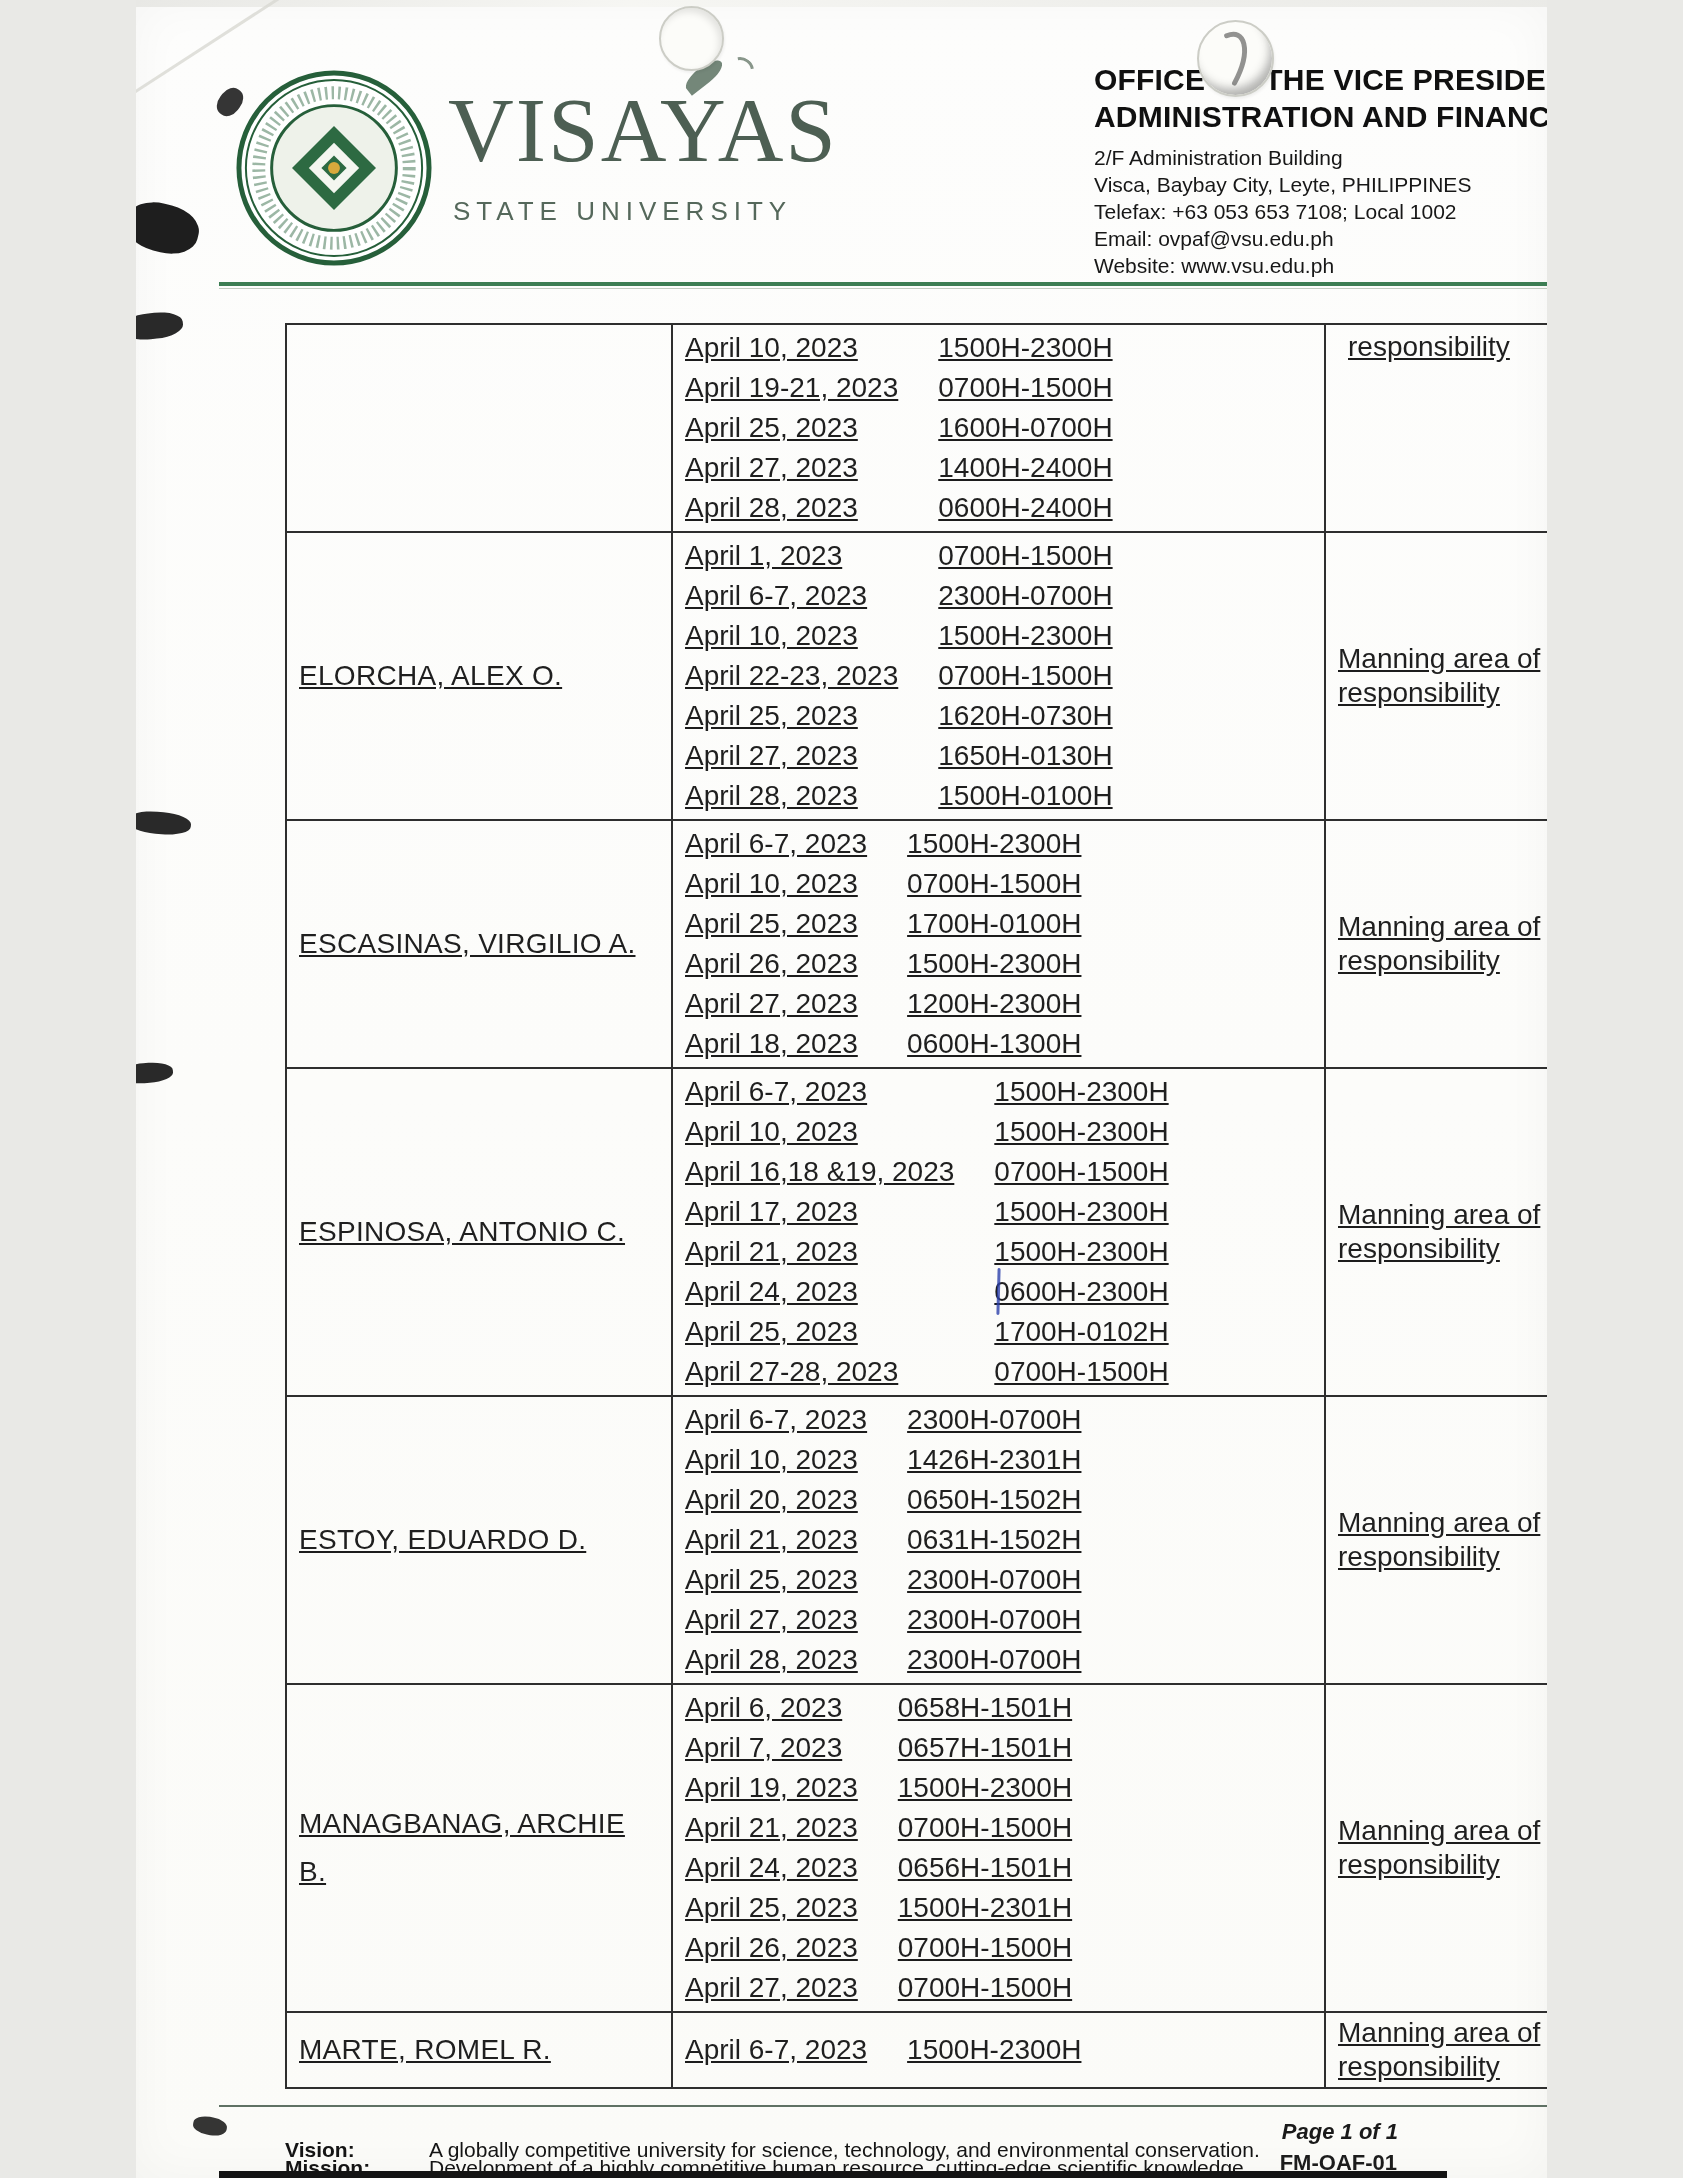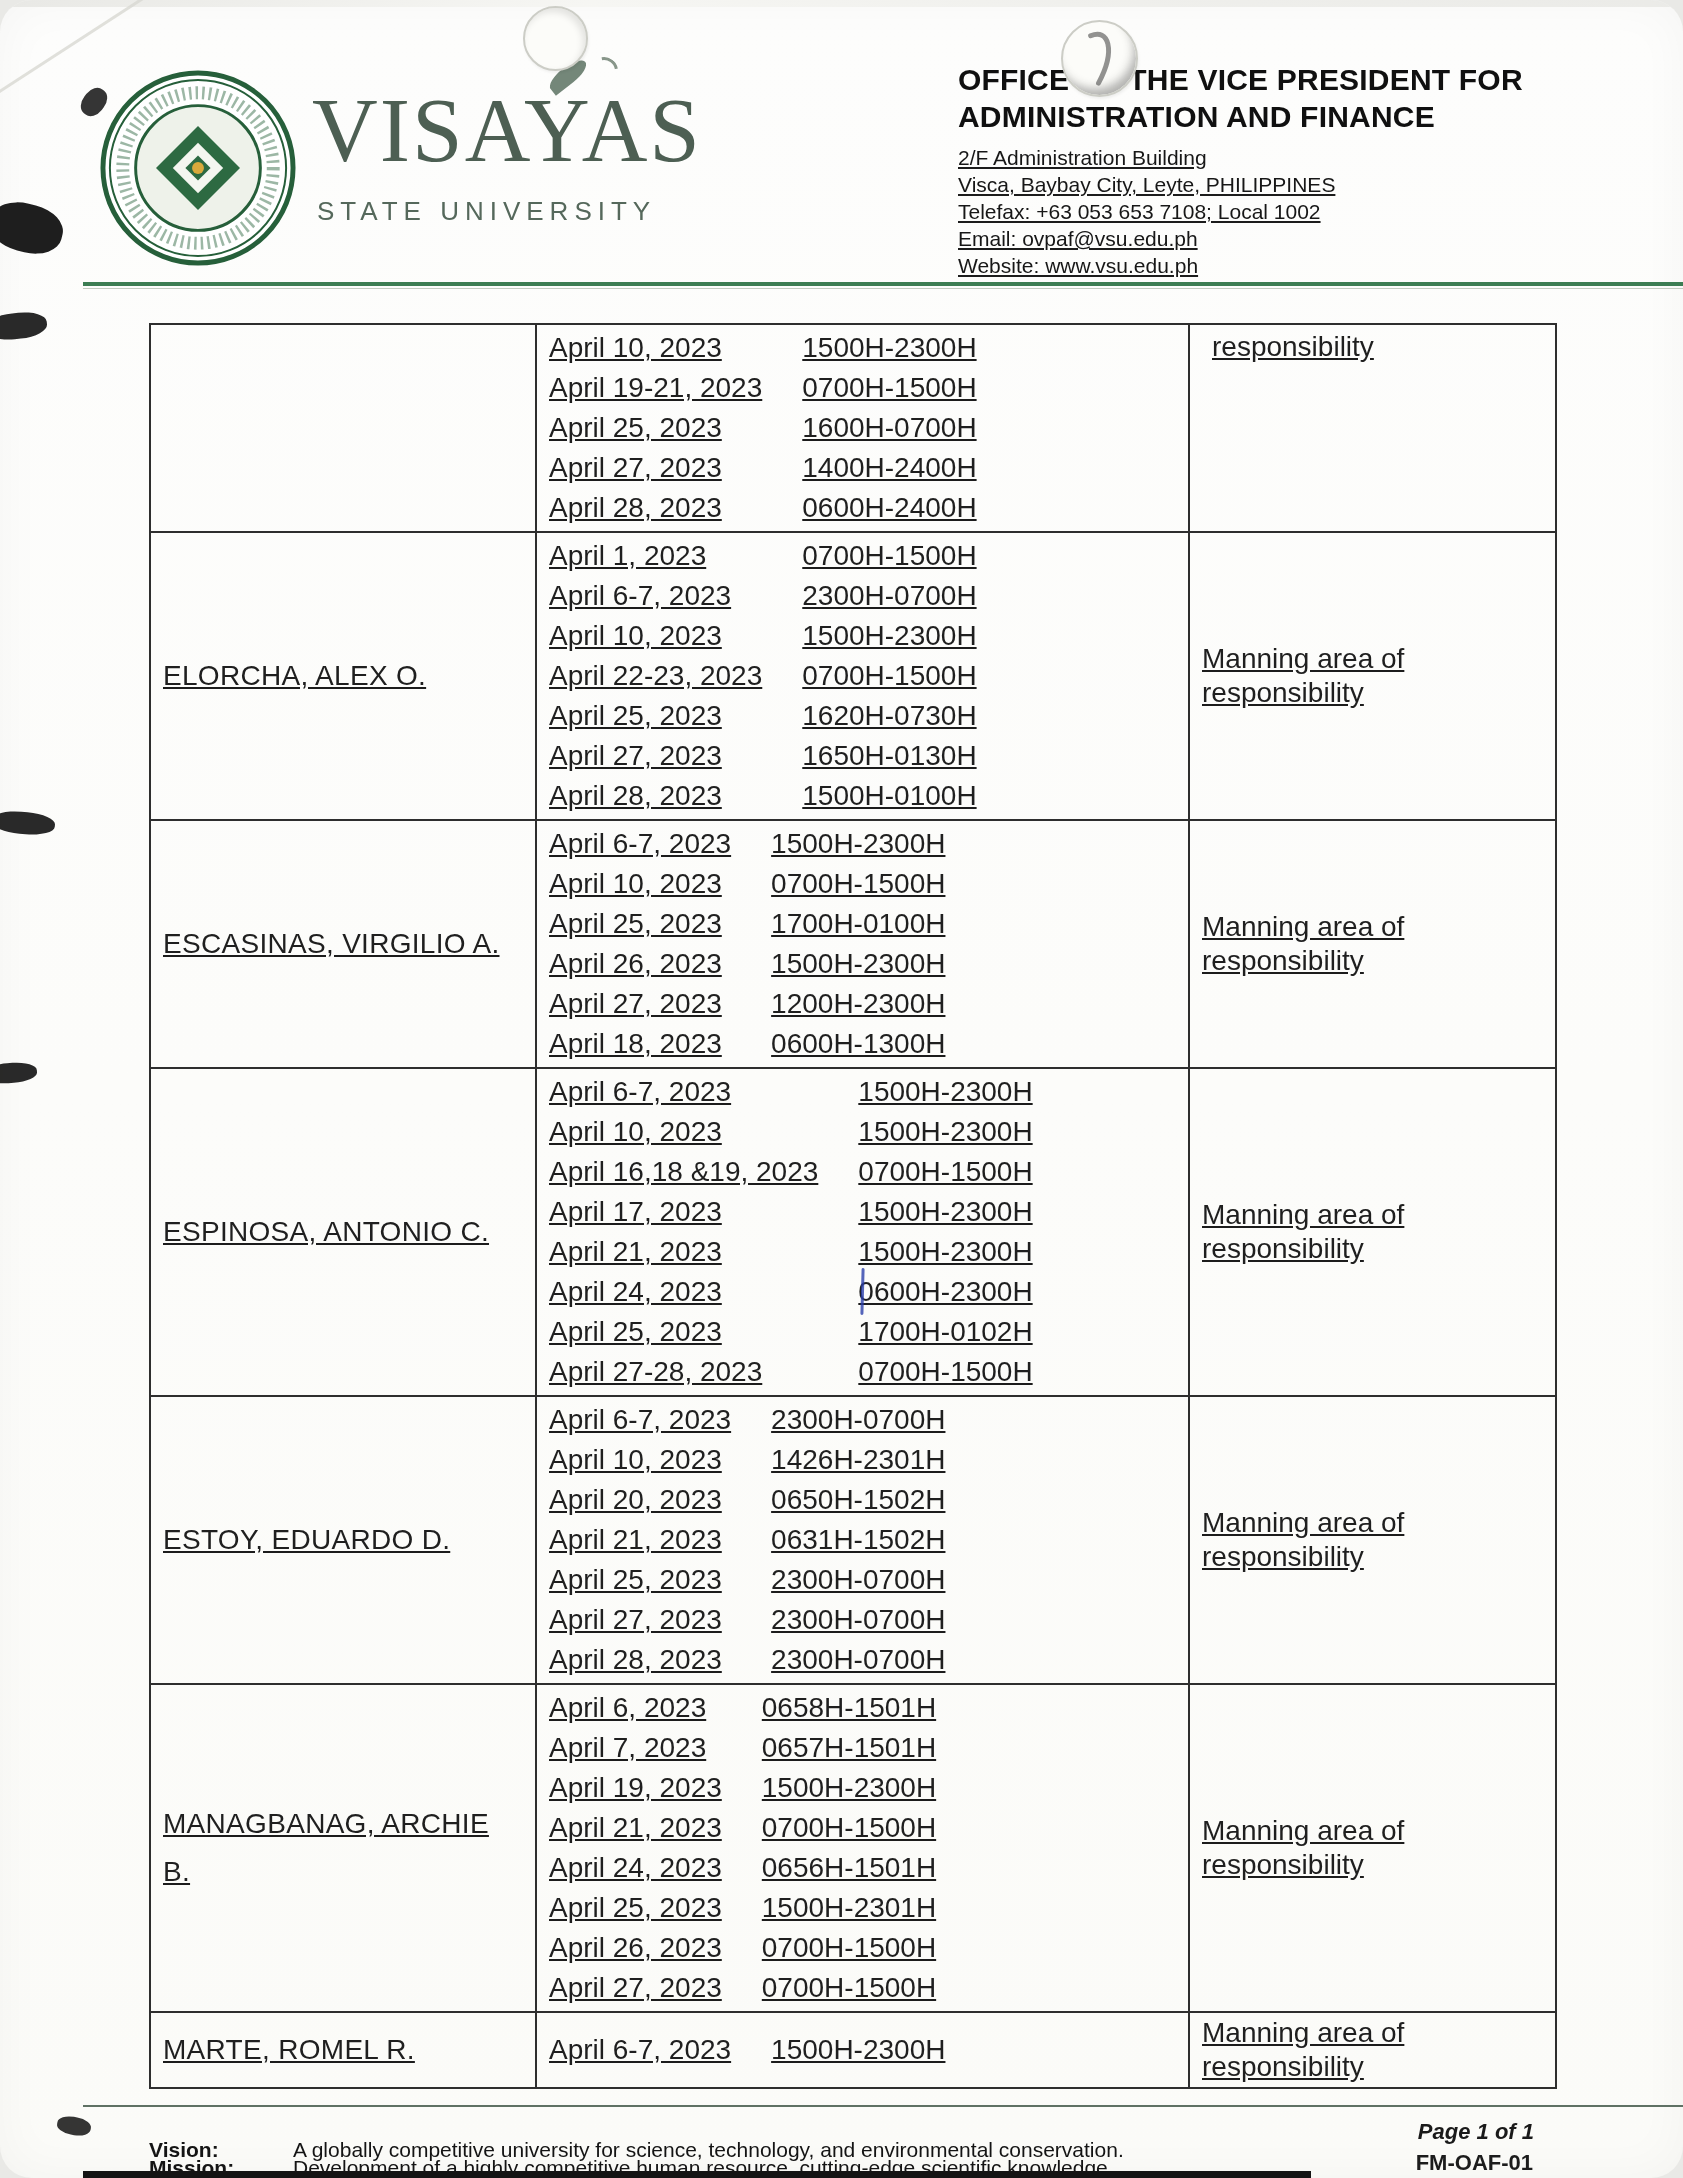--- a/index.html
+++ b/index.html
@@ -1,43 +1,42 @@
 <!DOCTYPE html>
 <html style="--brand-green: #265f3a; --rule-green: #3c7d53; --wordmark-green: #4d5f53; --ink-blue: #2a3faa;"><head>
 <meta charset="utf-8">
 <style>
   html,body { margin:0; padding:0; background:#e9e9e6; }
   .page {
-    position:relative; width:1683px; height:2178px; margin:0 auto;
+    position:relative; width:1411px; height:2178px; margin:0 auto;
     background:linear-gradient(#fdfdfc,#fbfbf8);
     overflow:hidden;
     font-family:"Liberation Sans", sans-serif;
     color:#1c1c1c;
     box-shadow: inset 0 0 50px rgba(0,0,0,0.035);
-    border-radius: 32px;
   }
   .top-streak { position:absolute; left:0; right:0; top:0; height:7px;
     background:linear-gradient(90deg,#e3e3df,#f5f5f1 35%,#ebebe7 70%,#e6e6e2); opacity:.75; }
 
   
   .seal { position:absolute; left:99px; top:69px; width:198px; height:198px; }
   .wordmark { position:absolute; left:312px; top:85px; }
   .wm-main { font-family:"Liberation Serif", serif; font-size:91px; line-height:1;
     letter-spacing:2px; color:#4d5f53; }
   .wm-sub { font-size:26px; letter-spacing:6px; color:#55685b; margin-top:20px; padding-left:5px; }
   .leaf { position:absolute; left:546px; top:67px; width:44px; height:17px;
     background:#5c7261; border-radius:60% 60% 60% 0; transform:rotate(-38deg); opacity:.85; }
   .leaf-curl { position:absolute; left:590px; top:57px; width:22px; height:22px;
     border:3px solid transparent; border-top-color:#6b7d6e; border-radius:50%;
     transform:rotate(35deg); opacity:.8; }
 
   .office { position:absolute; left:958px; top:61px; width:574px; }
   .office-title { font-weight:bold; font-size:30px; line-height:37px; color:#101010; letter-spacing:0.2px; }
   .addr { font-size:21px; line-height:27px; color:#171717; }
-  .addr-block { margin-top:9px;text-decoration:underline; }
+  .addr-block { margin-top:9px; }
 
   .rule-green { position:absolute; left:83px; right:0; top:282px; height:4px;
     background:var(--rule-green,#3c7d53); }
   .rule-gray  { position:absolute; left:83px; right:0; top:288px; height:1px; background:#c2cbc0; }
 
   
   table.sched { position:absolute; left:149px; top:323px; width:1407px;
     border-collapse:collapse; table-layout:fixed;text-decoration:underline; }
   table.sched td { border:2px solid #2e2e2e; padding:3px 12px; font-size:28px;
     vertical-align:middle; color:#1f1f1f; }

